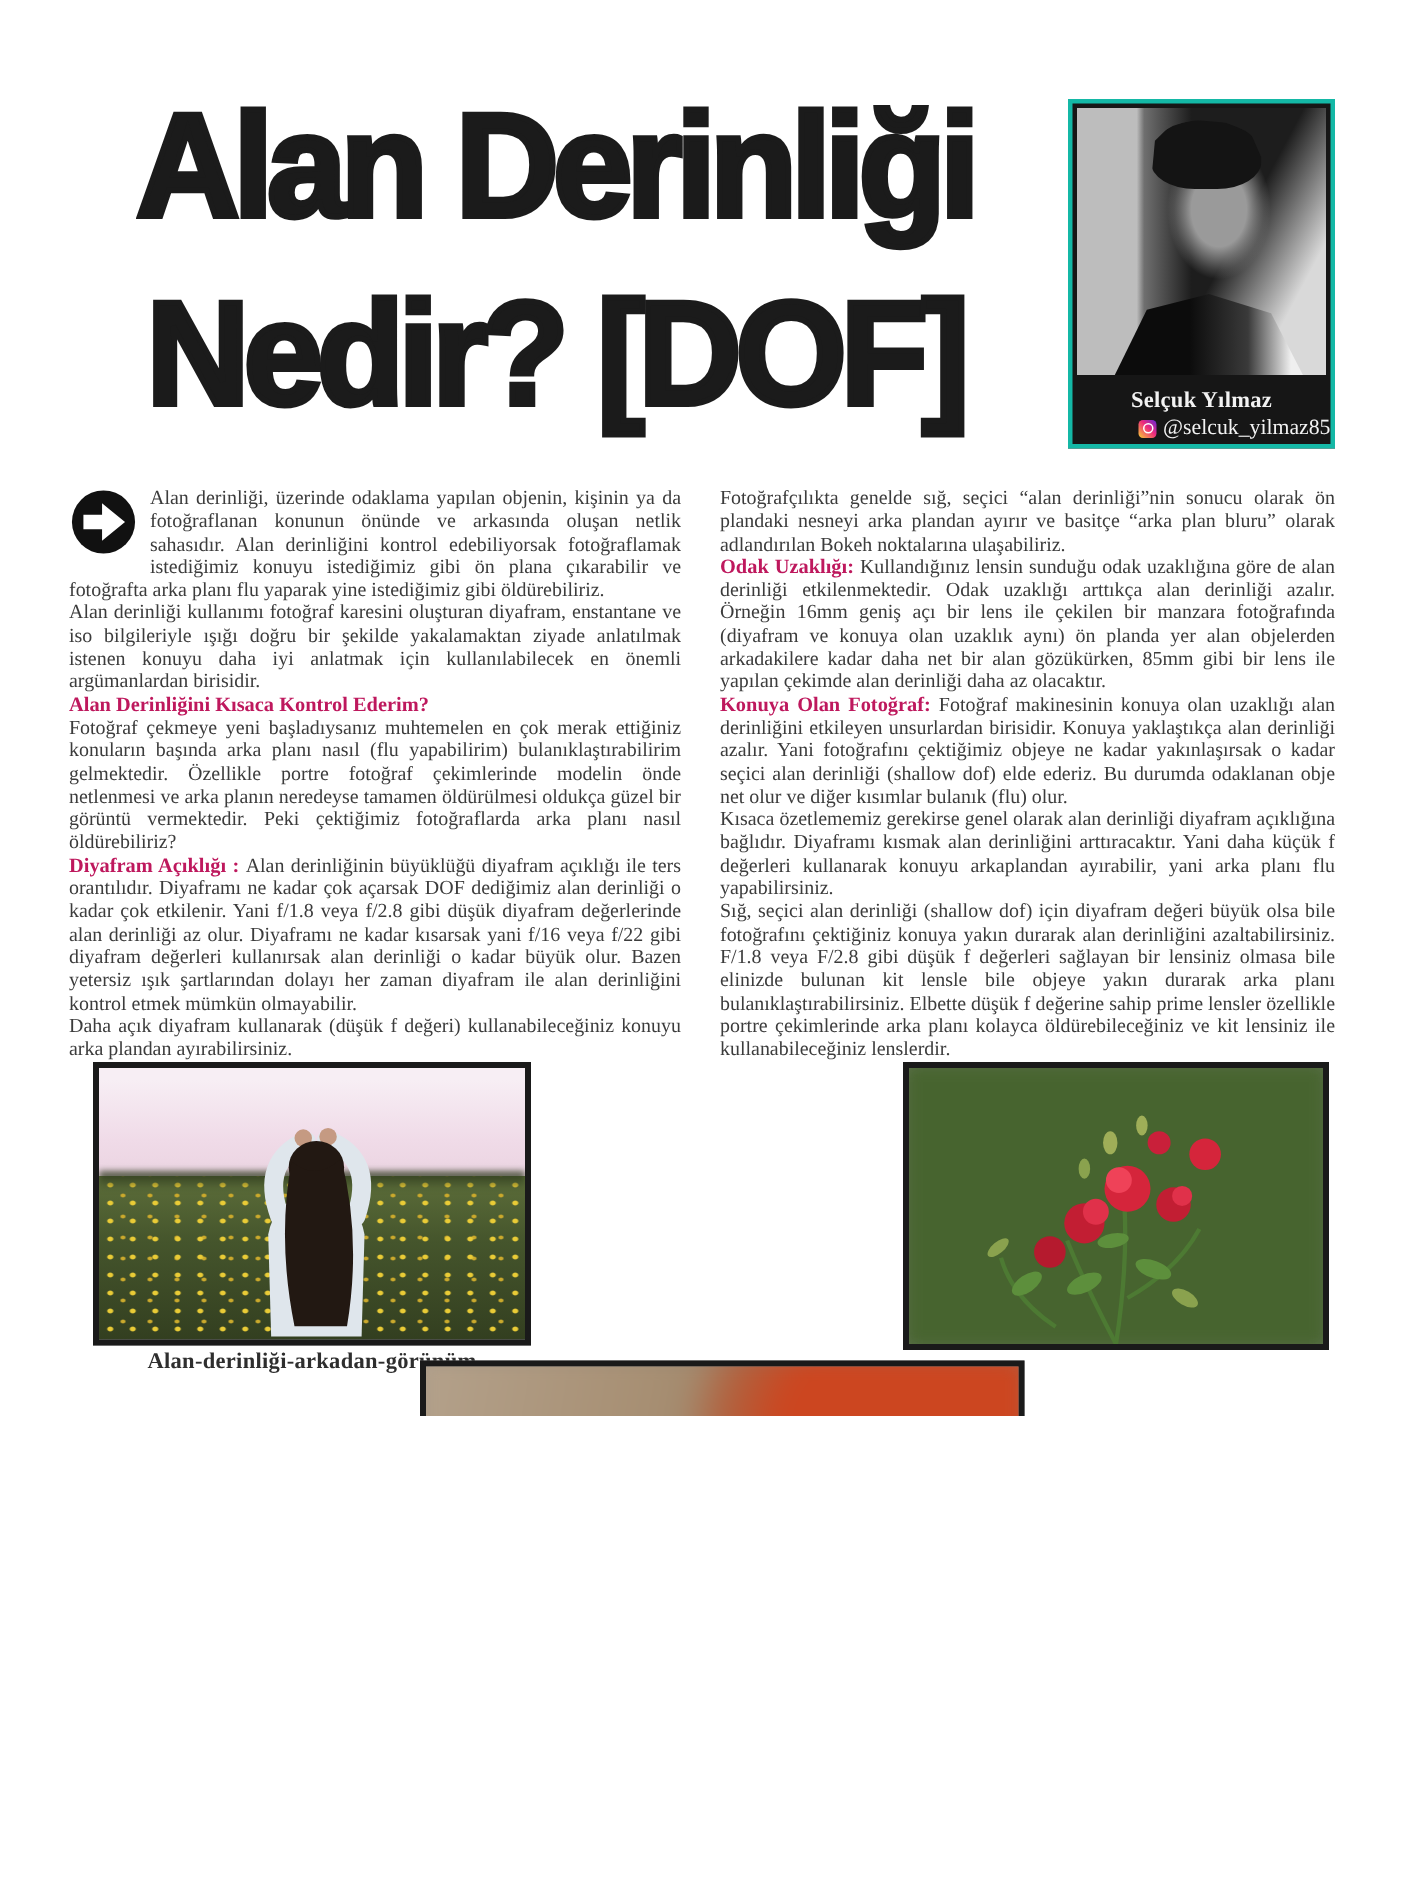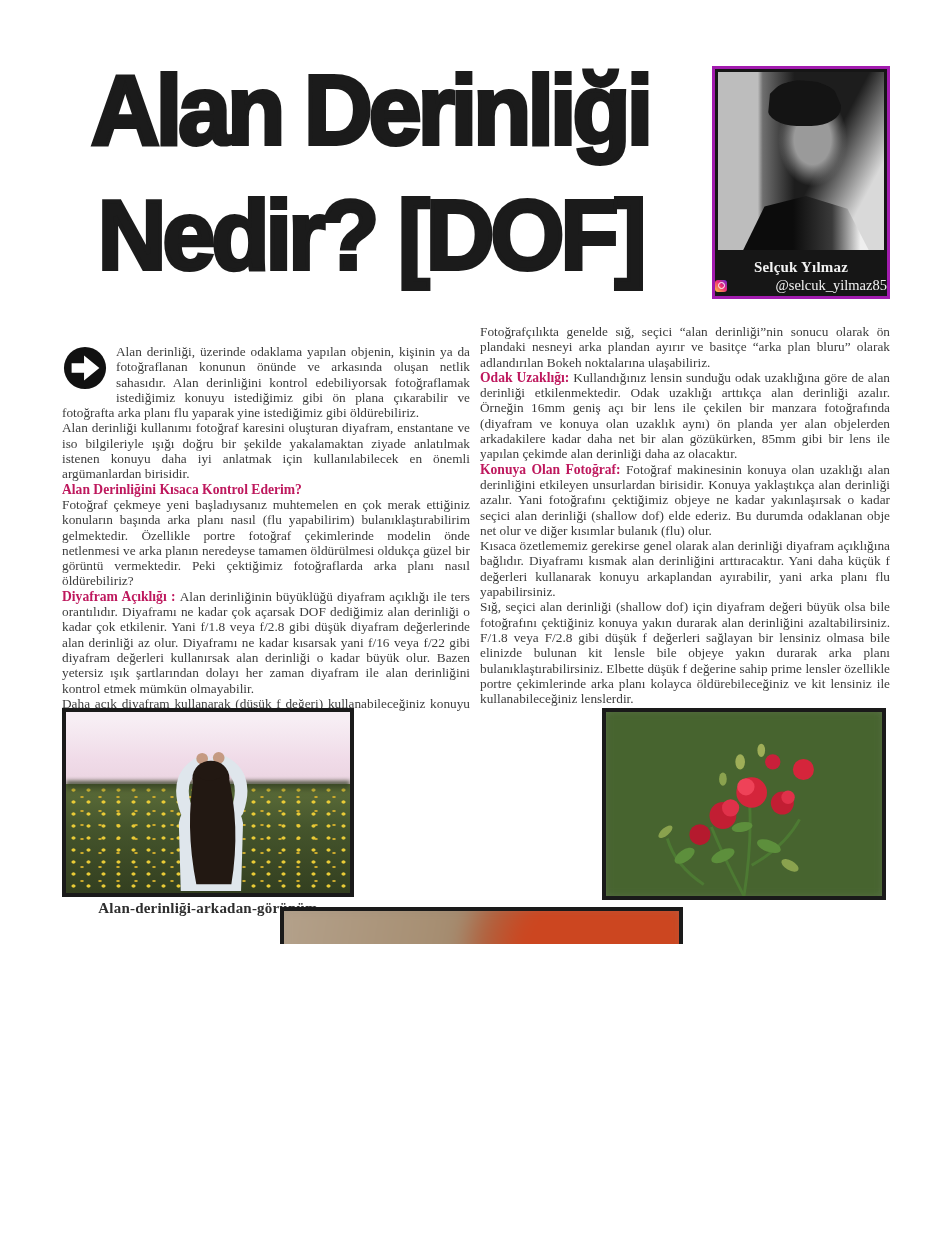--- a/index.html
+++ b/index.html
@@ -14,54 +14,54 @@
     position:absolute; left:50px; top:48px; width:660px; text-align:center;
     font-family:"Liberation Sans", sans-serif; font-weight:bold;
     font-size:98px; line-height:1.28; color:#1b1b1b;
     letter-spacing:-4px; -webkit-text-stroke:4px #1b1b1b;
     transform:scaleX(0.97); transform-origin:left top; white-space:nowrap;
   }
 
   
   .author-card {
     position:absolute; left:712px; top:66px; width:178px; height:233px;
-    background:#161616; border:3px solid #a21caf; 
+    background:#161616; border:3px solid #14b8a6; 
   }
   .author-photo {
     position:absolute; left:3px; top:3px; right:3px; height:178px; overflow:hidden;
     background:
       radial-gradient(ellipse 46px 62px at 57% 38%, #9a9a9a 0 40%, rgba(120,120,120,.35) 65%, transparent 75%),
       linear-gradient(118deg, transparent 58%, #d9d9d9 82%),
       linear-gradient(90deg, #bdbdbd 0 24%, #6f6f6f 27%, #1d1d1d 46%);
   }
   .author-photo .hair {
     position:absolute; left:50%; top:8px; width:74px; height:46px; margin-left:-34px;
     background:#141414; border-radius:48% 52% 40% 40%;
     clip-path:polygon(0 100%, 4% 30%, 18% 8%, 40% 0, 68% 4%, 90% 18%, 100% 55%, 100% 100%);
   }
   .author-photo .jacket {
     position:absolute; left:14%; bottom:-4px; width:78%; height:58px;
     background:linear-gradient(90deg,#0c0c0c 40%, #3a3a3a 70%, #efefef 92%);
     clip-path:polygon(0 100%, 18% 18%, 50% 0, 82% 22%, 100% 100%);
   }
   .author-caption { position:absolute; left:0; right:0; bottom:2px; text-align:center; color:#f2f2f2; }
   .author-name { font-weight:bold; font-size:15px; letter-spacing:.2px; }
-  .author-handle { font-size:14.5px; display:flex; align-items:center; justify-content:space-between; gap:4px; margin-top:1px; }
+  .author-handle { font-size:14.5px; display:flex; align-items:center; justify-content:flex-end; gap:4px; margin-top:1px; }
   .ig-icon {
     display:inline-block; width:12px; height:12px; border-radius:3px; position:relative;
     background:linear-gradient(45deg,#f9ce34 0%, #ee2a7b 55%, #6228d7 100%);
   }
   .ig-icon::before {
     content:""; position:absolute; left:2.5px; top:2.5px; width:5px; height:5px;
     border:1.2px solid #fff; border-radius:50%;
   }
 
   
   .col { position:absolute; top:324px; text-align:justify; font-size:13.3px; line-height:15.3px; color:#3c3c3c; }
-  .col-left  { left:62px;  width:408px;margin-top:20px; }
+  .col-left  { left:46px;  width:408px; }
   .col-right { left:480px; width:410px; }
   .col p { margin:0; }
   .col .lead, .col h3 { font-weight:bold; color:#be185d; font-size:13.6px; display:inline; }
   .col h3 { display:block; text-align:left; }
   .dropcap-arrow { float:left; width:46px; height:44px; margin:2px 8px 2px 0; }
 
   
   .figure { position:absolute; border:4px solid #1a1a1a; overflow:hidden; background:#888; }
   .fig-flower { left:62px; top:708px; width:292px; height:189px; }
   .fig-roses  { left:602px; top:708px; width:284px; height:192px; }

